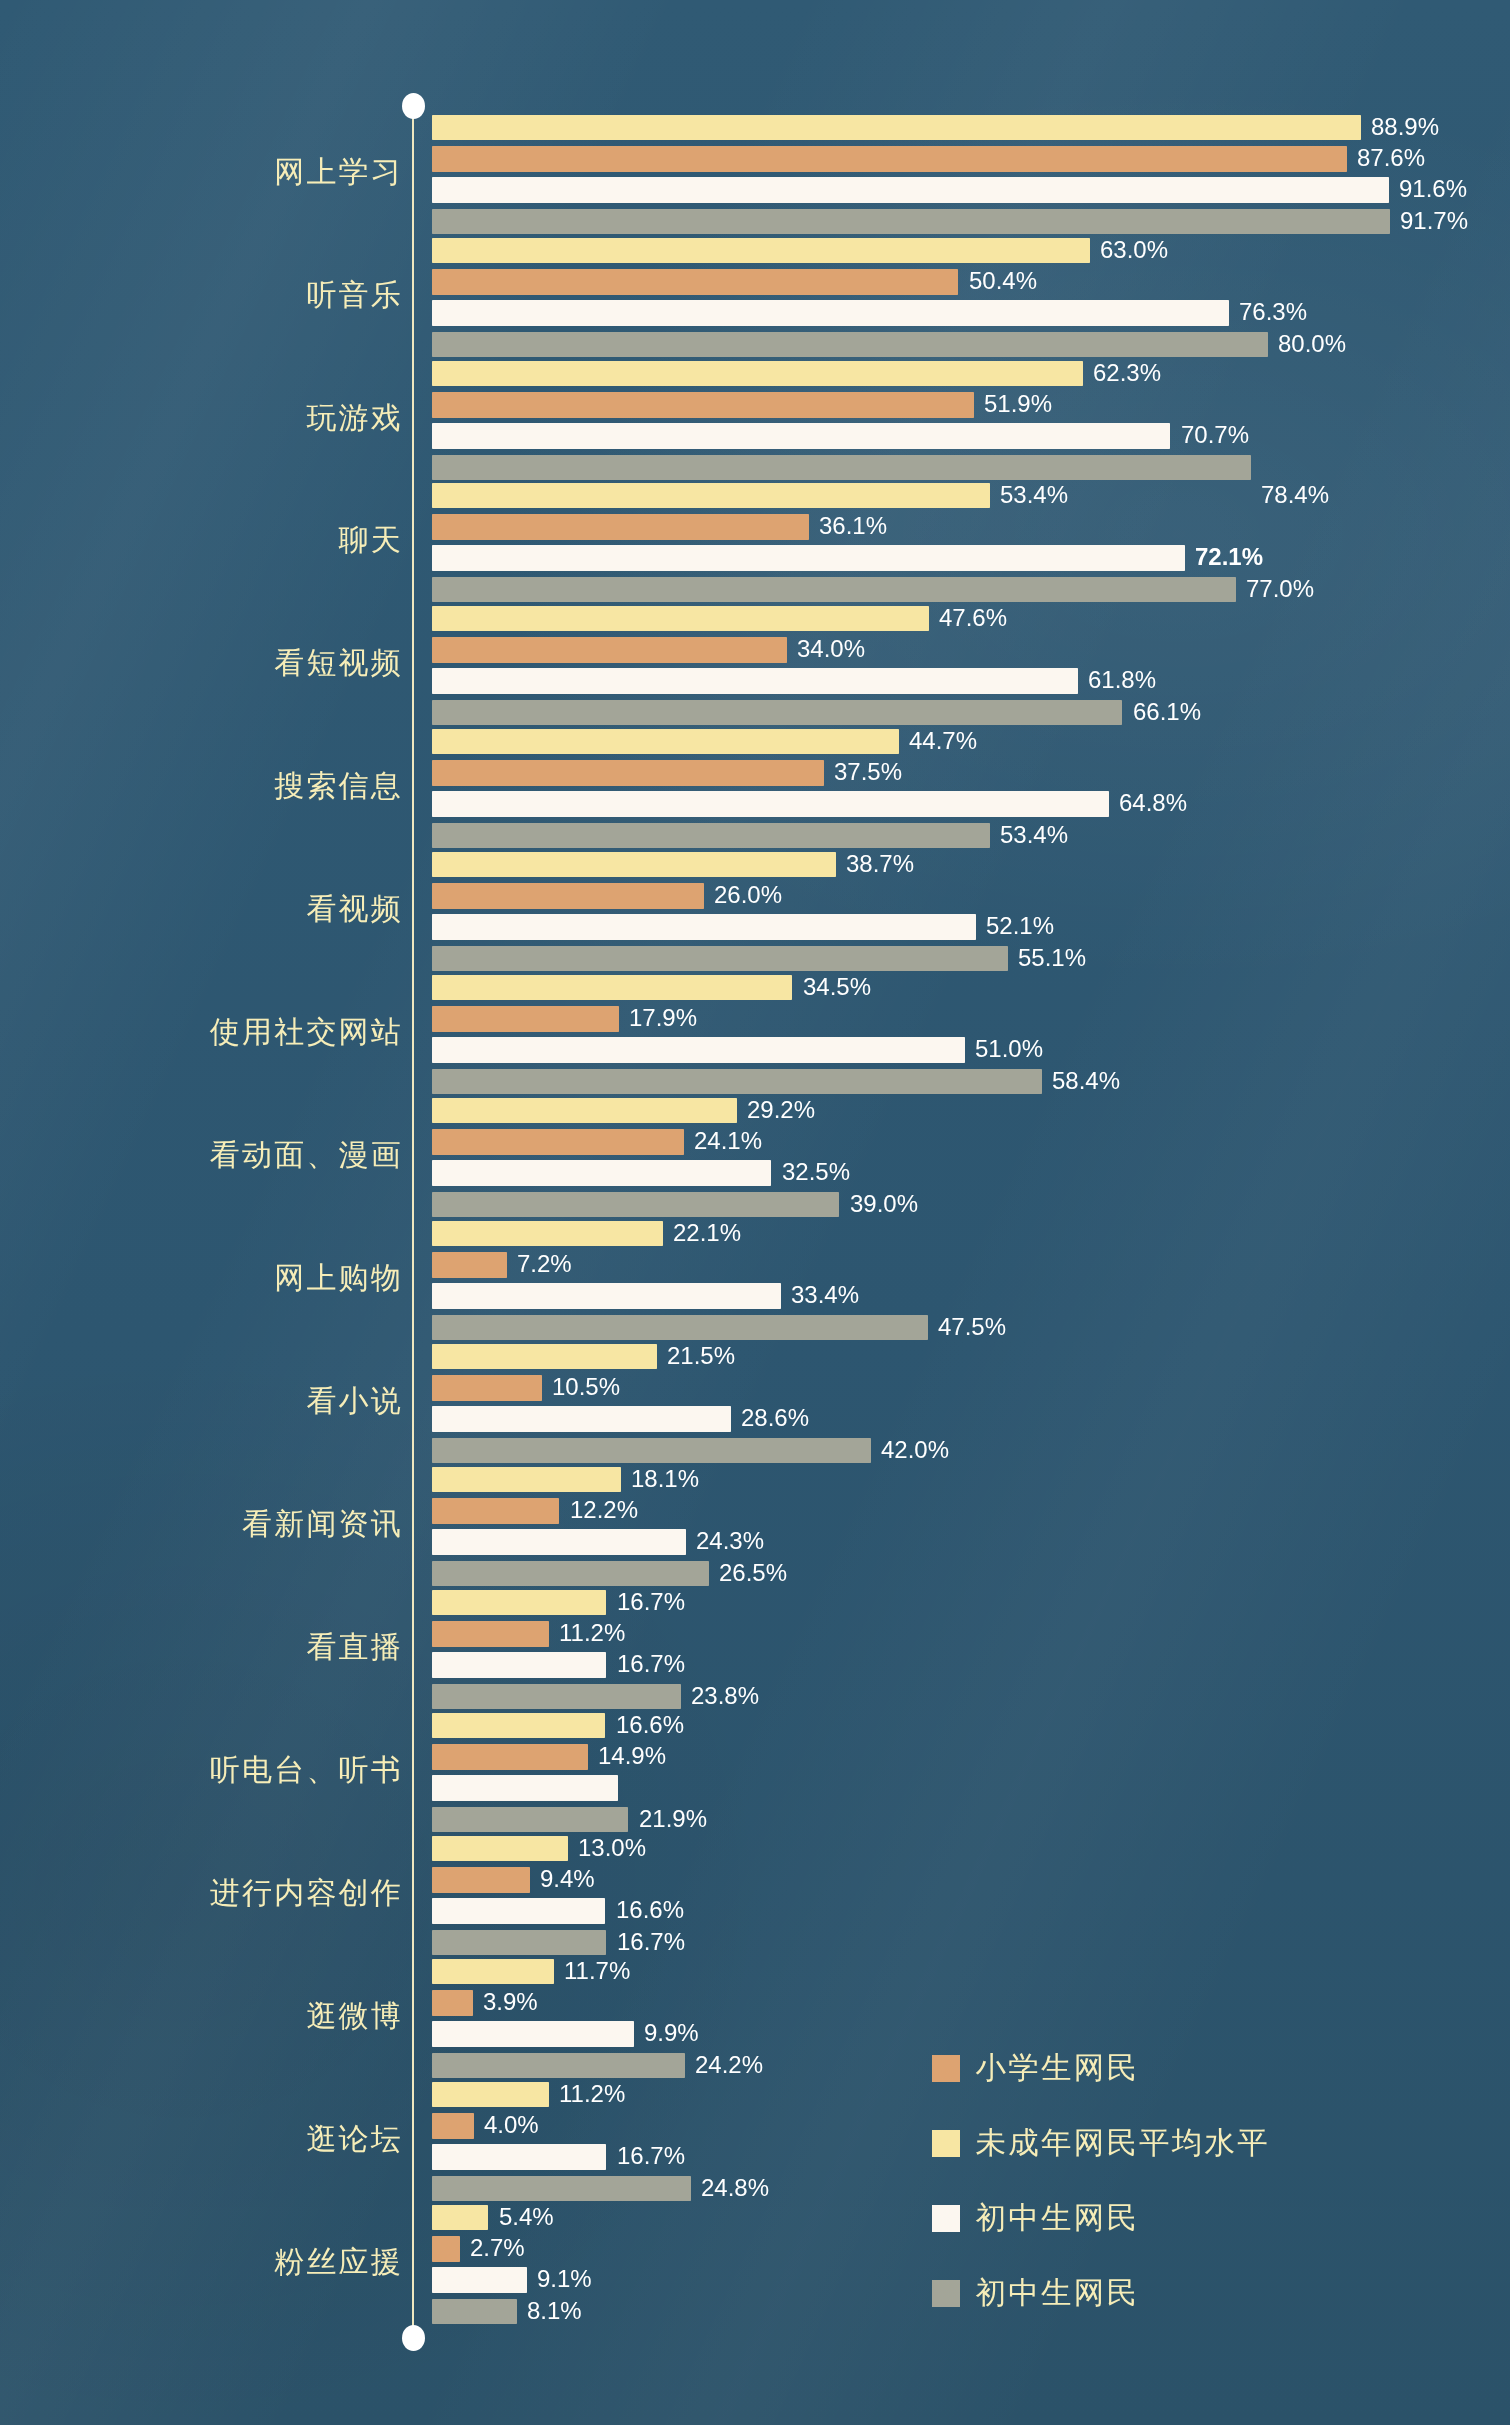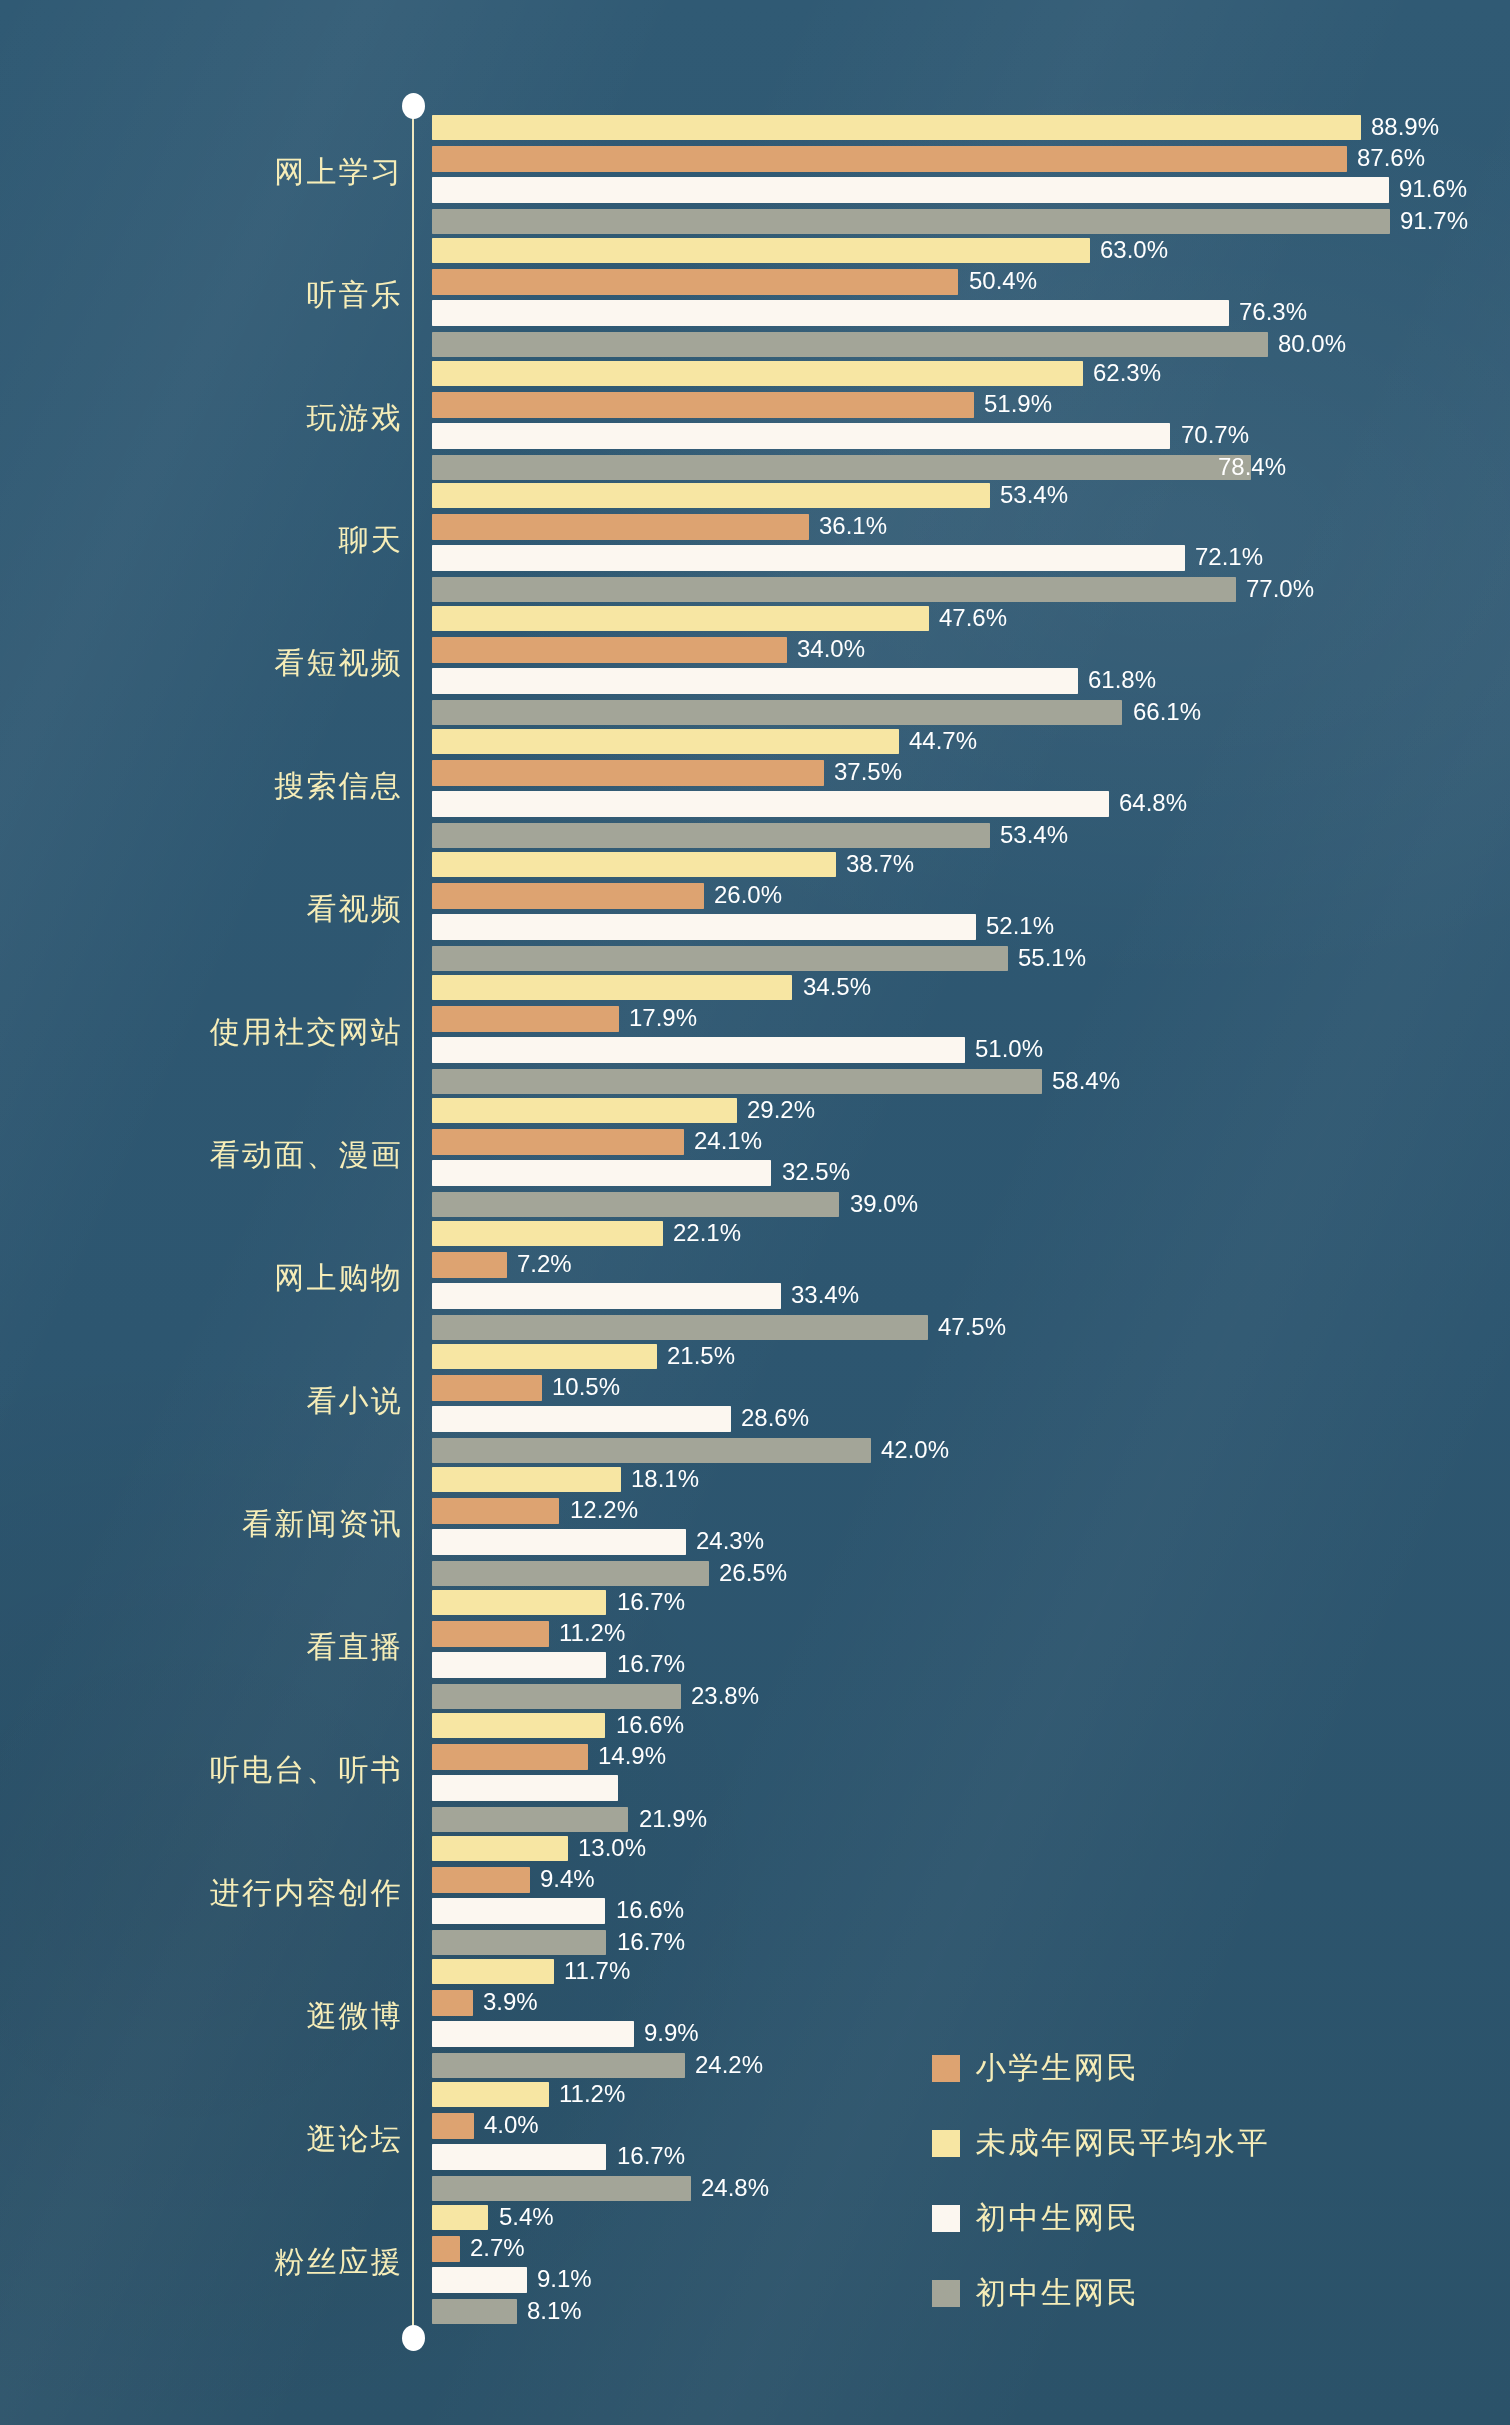--- a/index.html
+++ b/index.html
@@ -176,38 +176,38 @@
           <div class="bar-row">
             <div class="bar s1" style="width: 542px;"></div>
             <span class="val" style="left: 552px;">51.9%</span>
           </div>
           <div class="bar-row">
             <div class="bar s2" style="width: 738px;"></div>
             <span class="val" style="left: 749px;">70.7%</span>
           </div>
           <div class="bar-row">
             <div class="bar s3" style="width: 819px;"></div>
-            <span class="val" style="left: 786px;">78.4%</span>
+            <span class="val" style="left: 829px; margin-top: 28px;">78.4%</span>
           </div>
         </div>
       </div>
       <div class="group" style="top: 483px;">
         <div class="cat-label" style="top: 42px;">聊天</div>
         <div class="bars">
           <div class="bar-row">
             <div class="bar s0" style="width: 558px;"></div>
             <span class="val" style="left: 568px;">53.4%</span>
           </div>
           <div class="bar-row">
             <div class="bar s1" style="width: 377px;"></div>
             <span class="val" style="left: 387px;">36.1%</span>
           </div>
           <div class="bar-row">
             <div class="bar s2" style="width: 753px;"></div>
-            <span class="val" style="left: 763px;">72.1%</span>
+            <span class="val" style="left: 763px; font-weight: bold;">72.1%</span>
           </div>
           <div class="bar-row">
             <div class="bar s3" style="width: 804px;"></div>
             <span class="val" style="left: 814px;">77.0%</span>
           </div>
         </div>
       </div>
       <div class="group" style="top: 606px;">
         <div class="cat-label" style="top: 42px;">看短视频</div>
         <div class="bars">

